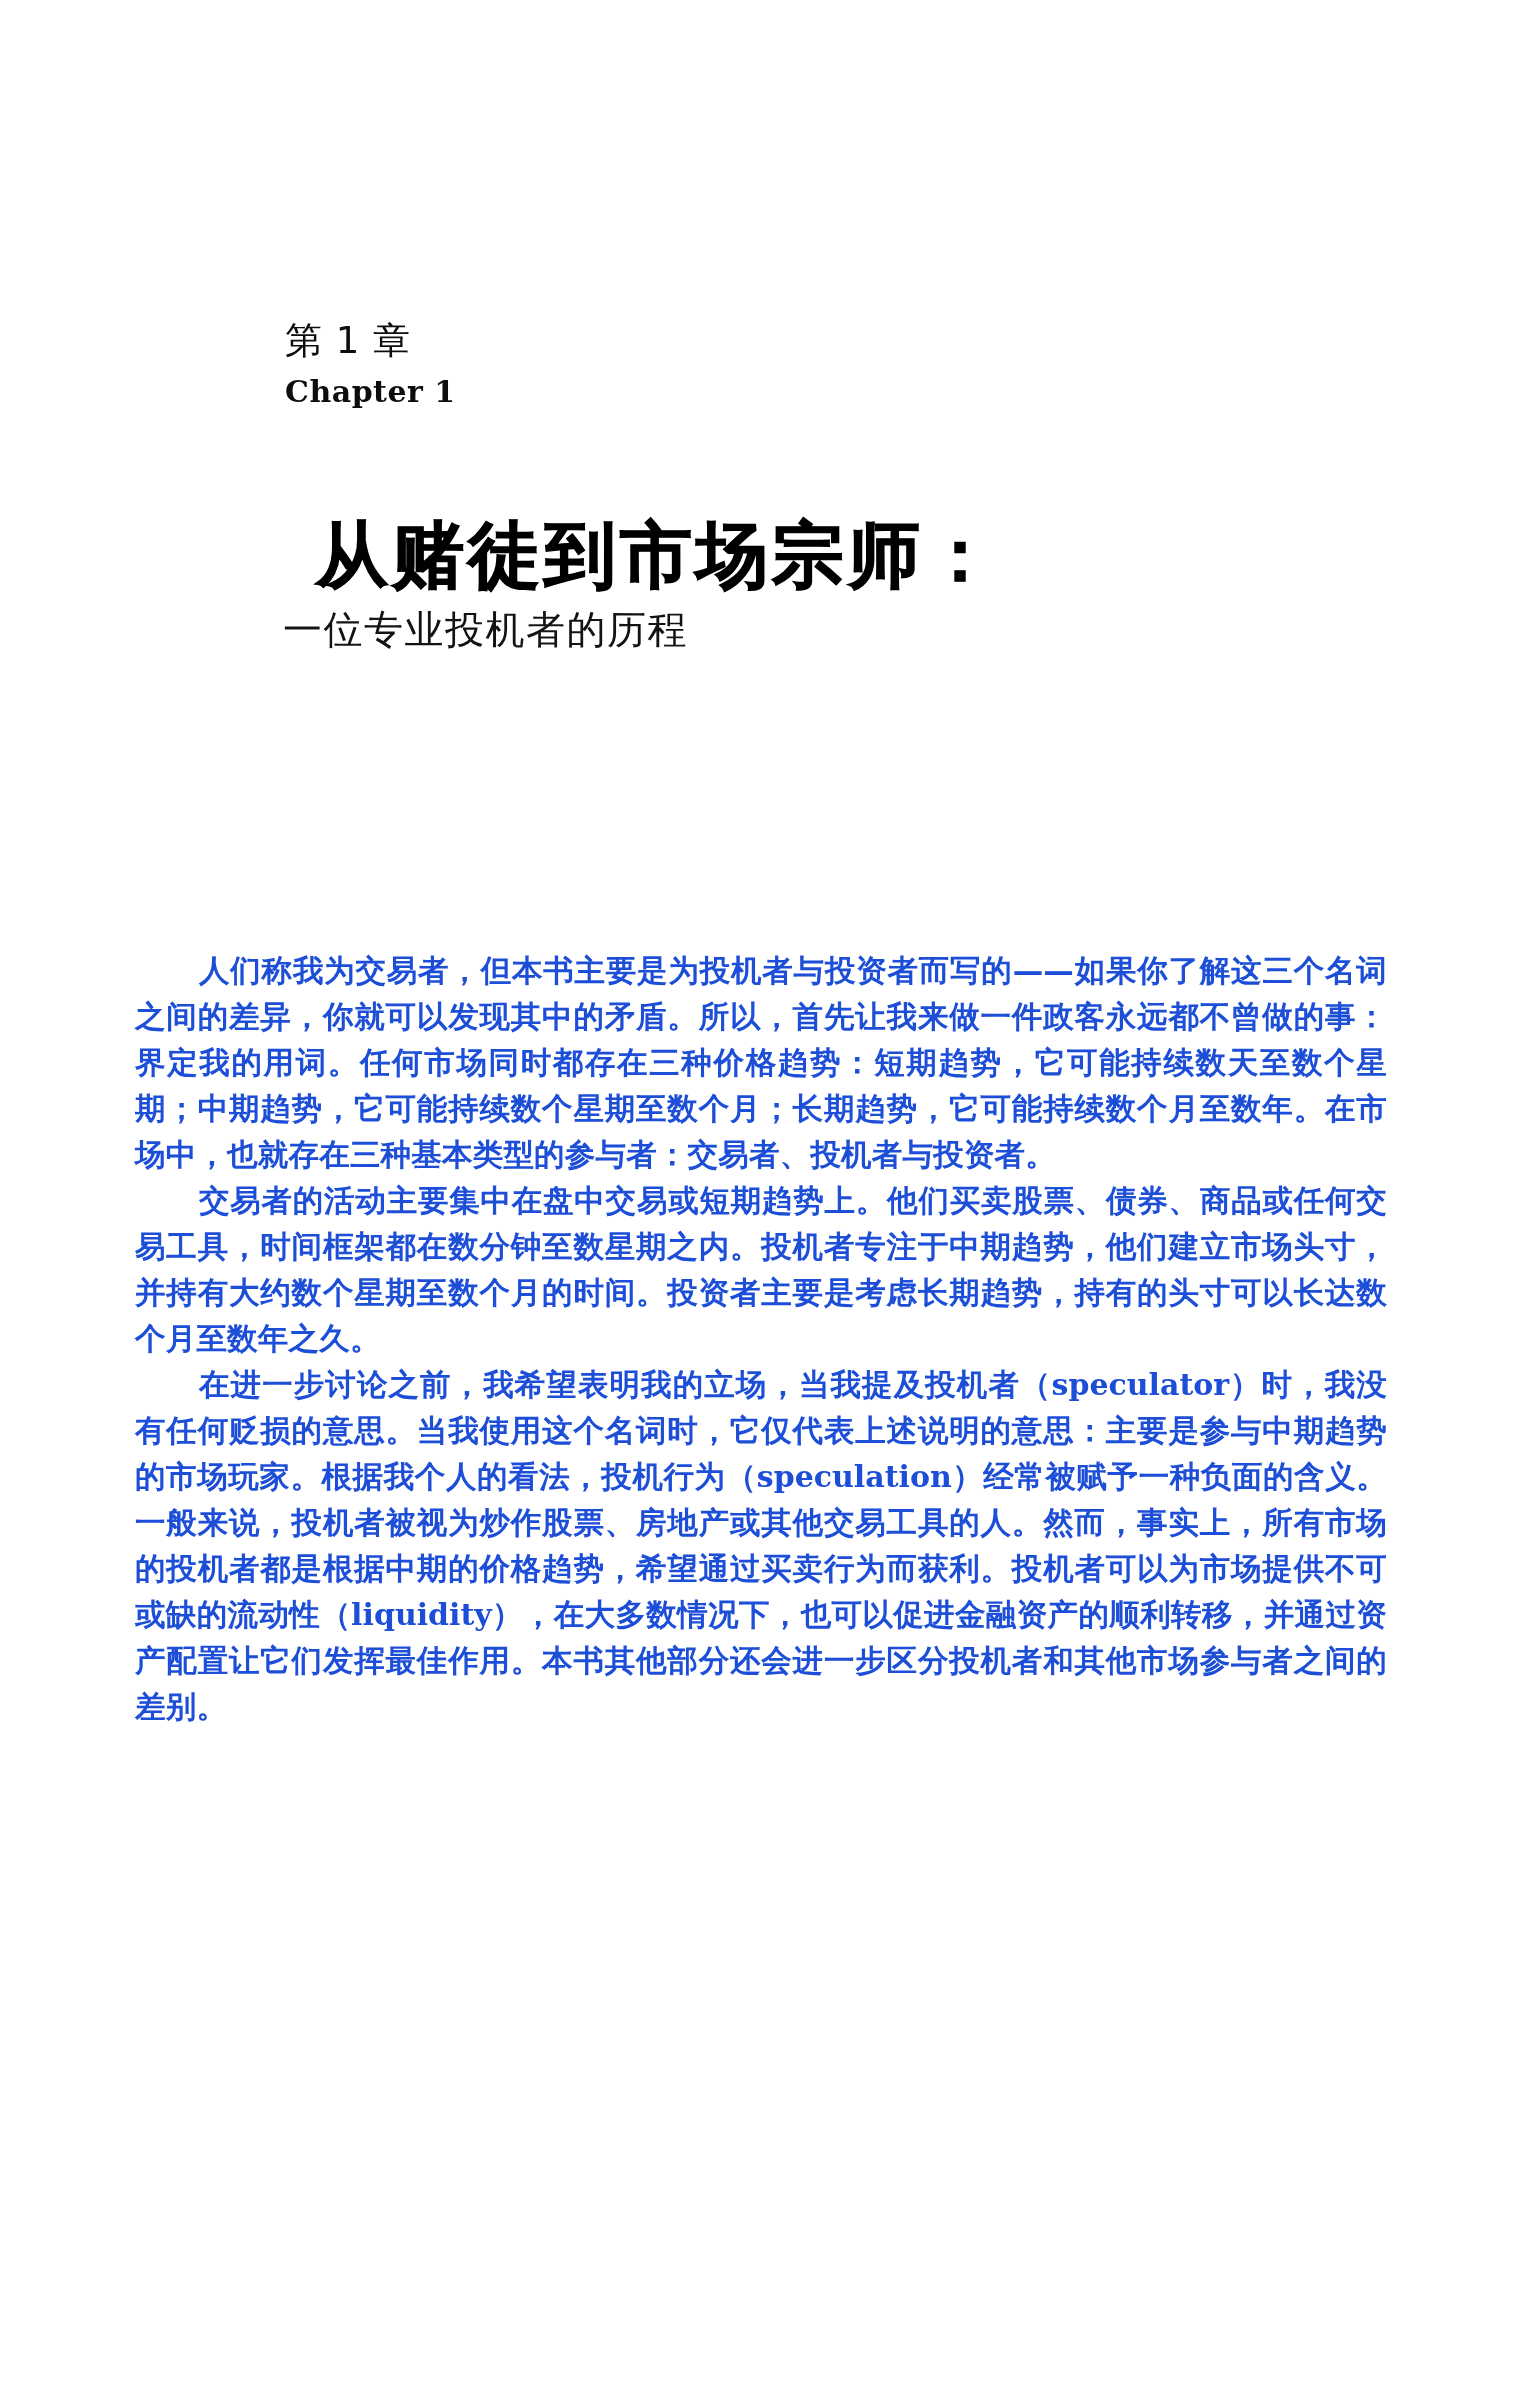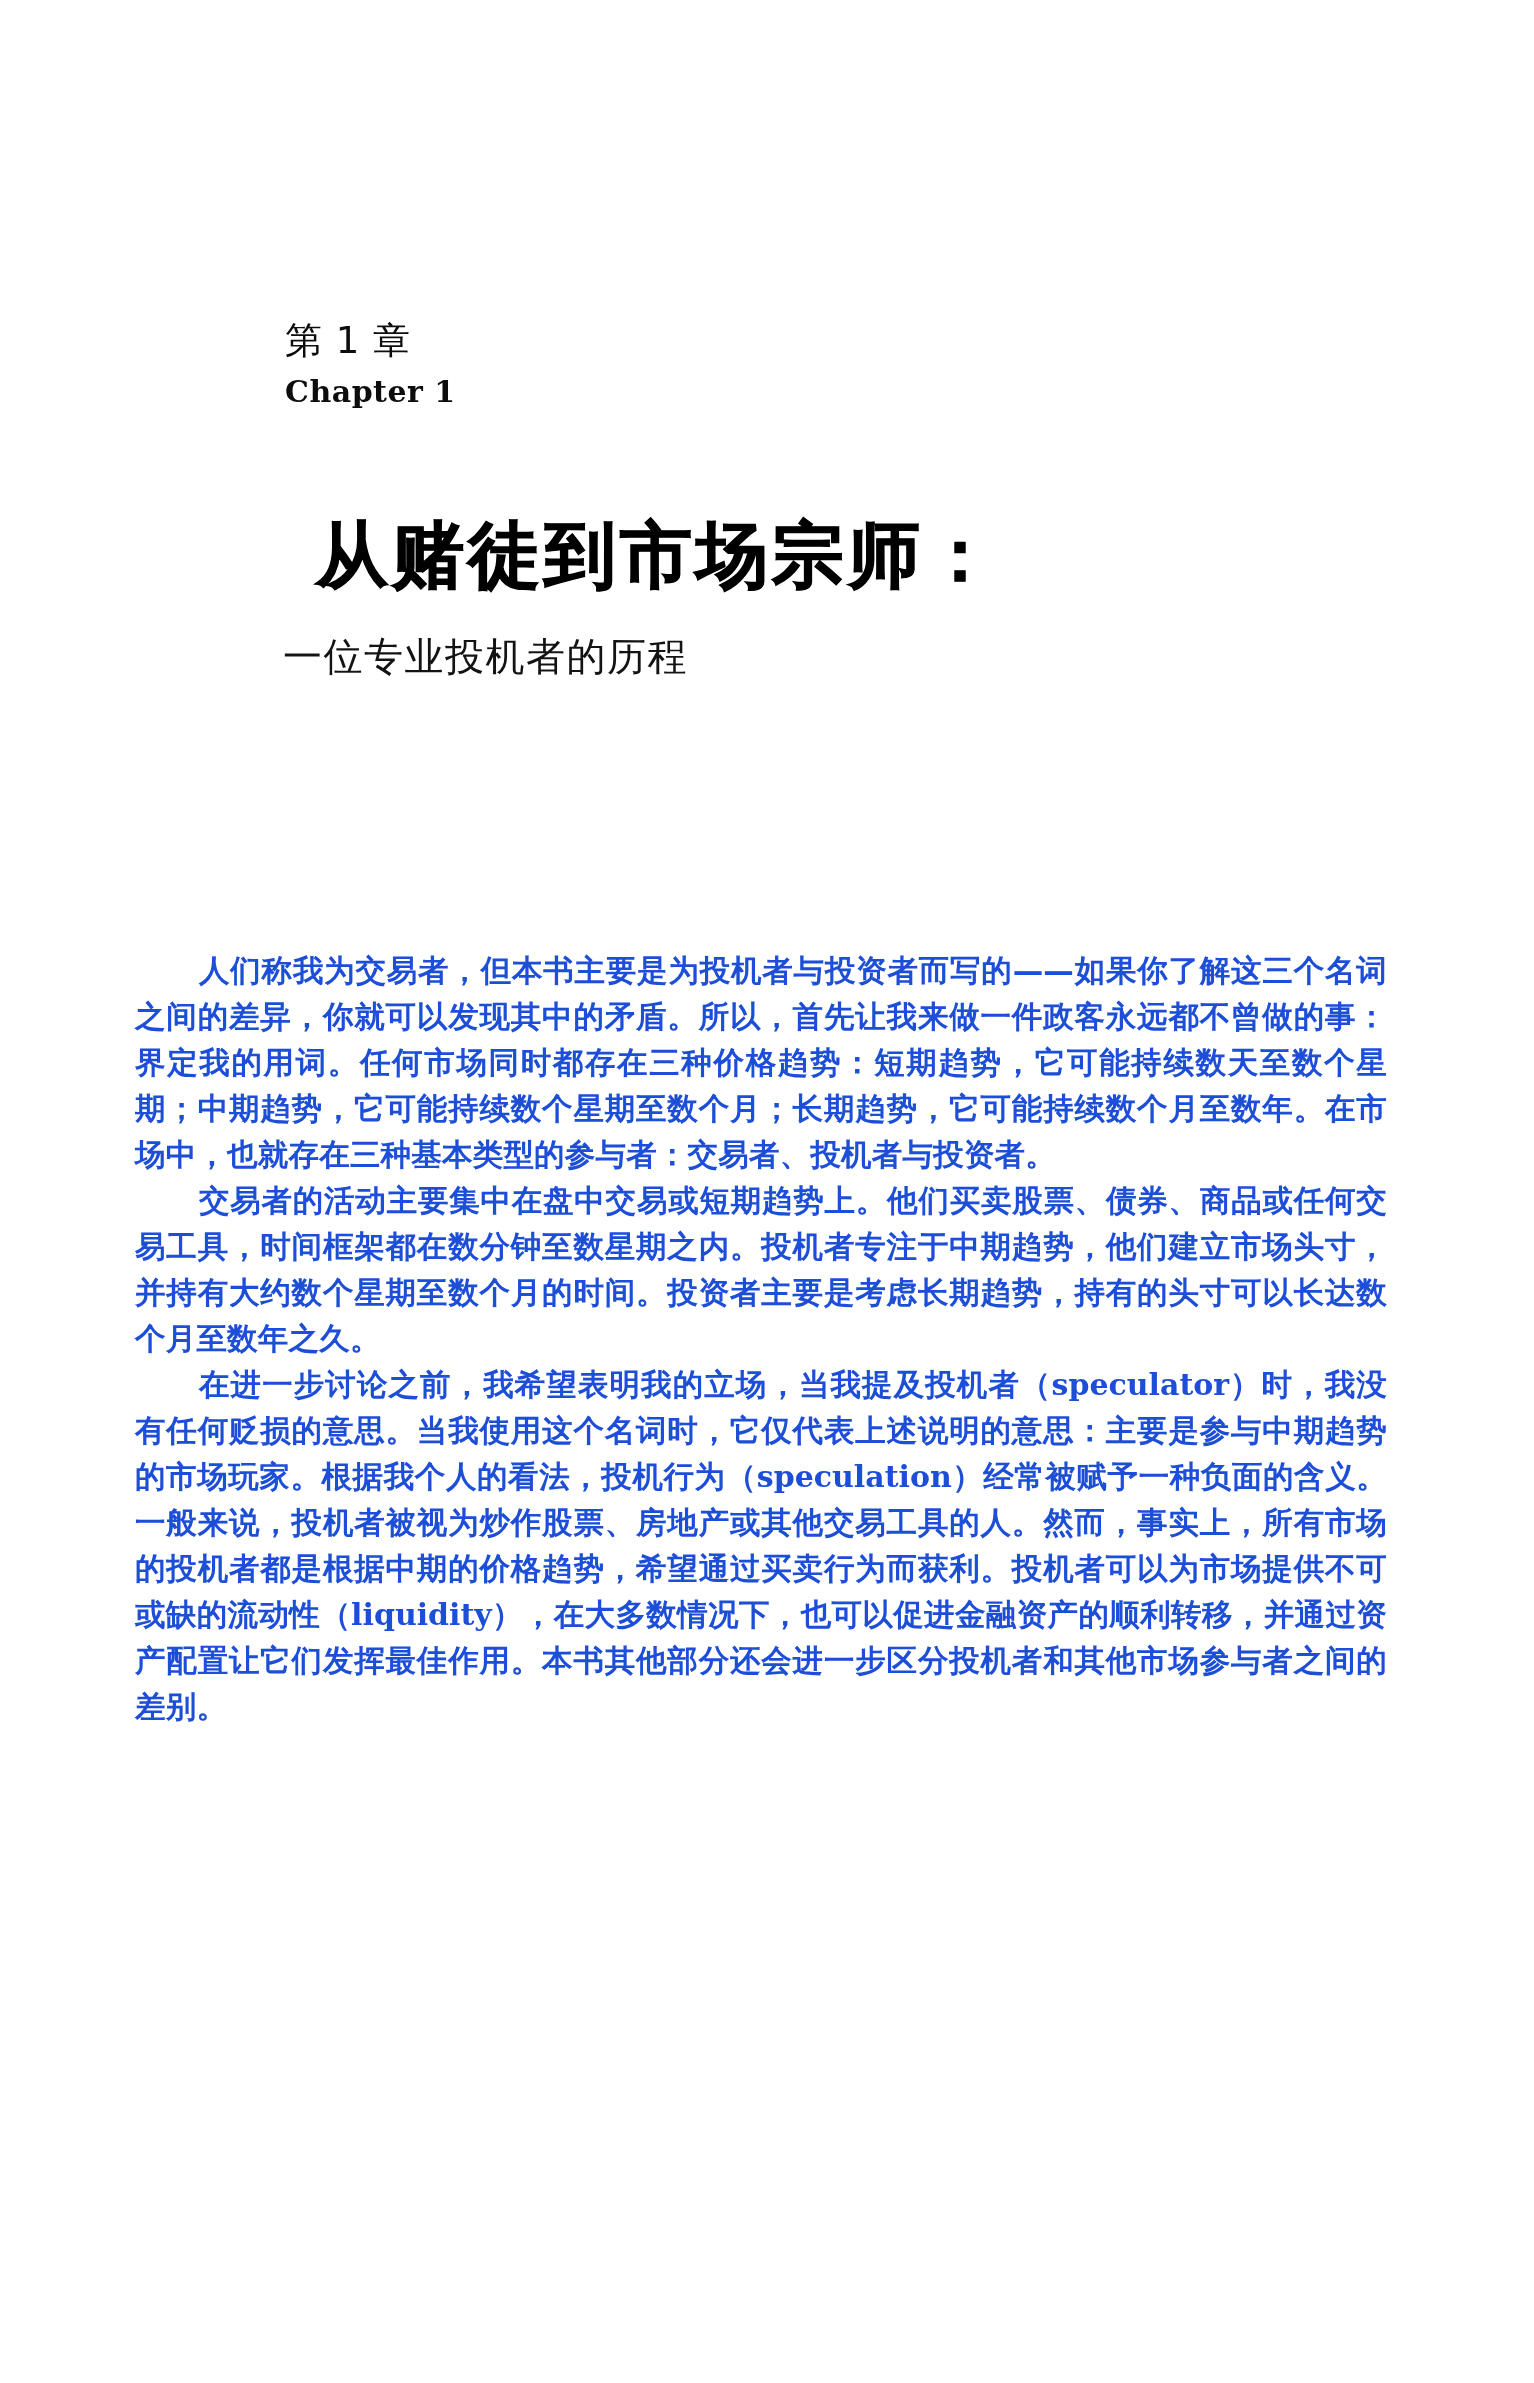--- a/index.html
+++ b/index.html
@@ -55,21 +55,21 @@
     font-weight: 900;
     letter-spacing: 4px;
     color: #000000;
     white-space: pre;
     margin-left: 33px;
     -webkit-text-stroke: 1.1px #000000;
   }
   .title-sub {
     position: absolute;
     left: 283px;
-    top: 632px;
+    top: 605px;
     font-size: 39px;
     line-height: 50px;
     font-weight: 400;
     letter-spacing: 1.5px;
     color: #131313;
     white-space: pre;
   }
 
   
   .body-copy {

